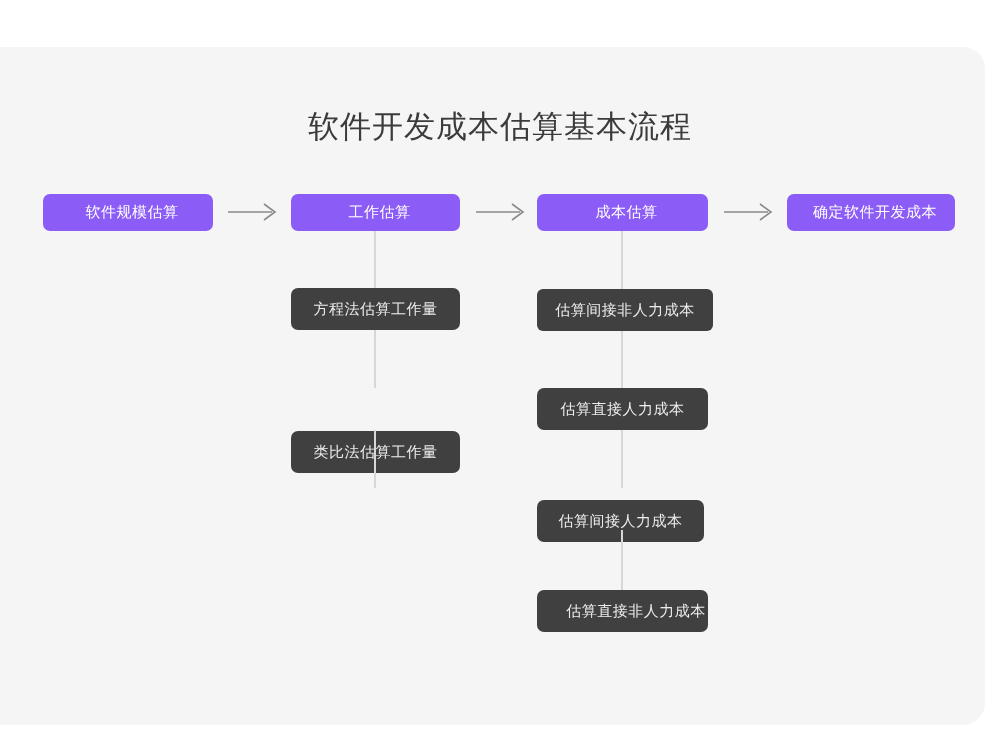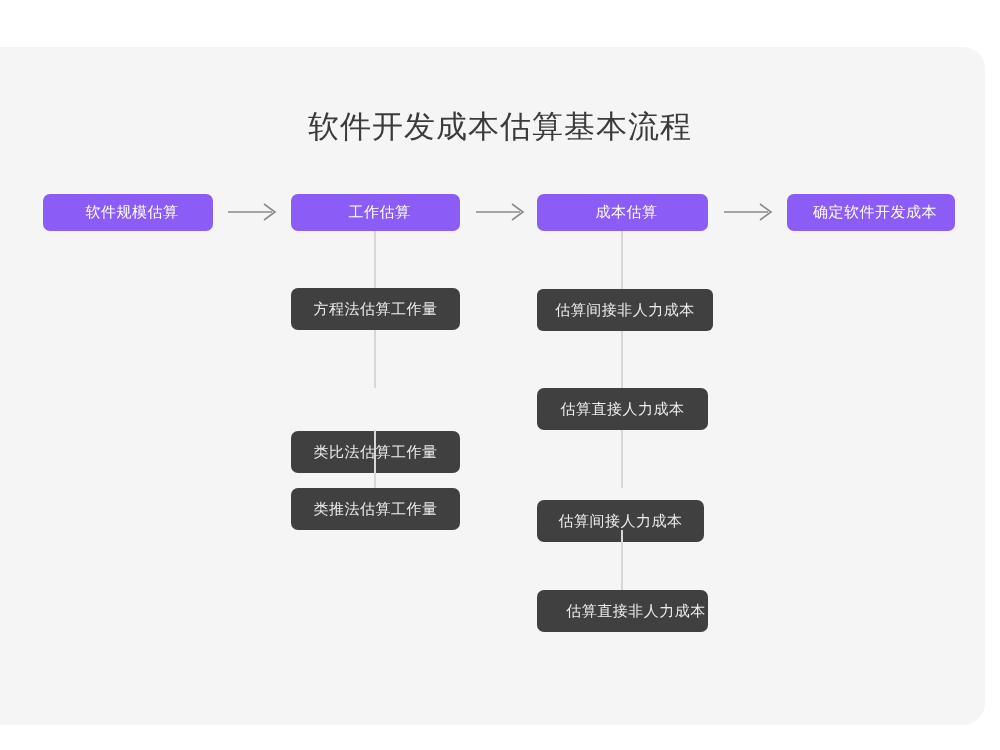--- a/index.html
+++ b/index.html
@@ -132,21 +132,20 @@
   <div class="vline" style="left:374px; top:219px; height:57px;"></div>
 
   <div class="node secondary" style="left:291px; top:276px; width:169px;">方程法估算工作量</div>
 
   <div class="vline" style="left:374px; top:318px; height:58px;"></div>
 
   <div class="node secondary" style="left:291px; top:376px; width:169px;margin-top:43px;">类比法估算工作量</div>
 
   <div class="vline" style="left:374px; top:418px; height:58px;"></div>
 
-  <div class="node secondary" style="left:291px; top:476px; width:169px;">类推法估算工作量</div>
 
   <div class="vline" style="left:621px; top:219px; height:58px;"></div>
 
   <div class="node secondary" style="left:537px; top:277px; width:176px;border-radius:6px;">估算间接非人力成本</div>
 
   <div class="vline" style="left:621px; top:319px; height:57px;"></div>
 
   <div class="node secondary" style="left:537px; top:376px; width:171px;">估算直接人力成本</div>
 
   <div class="vline" style="left:621px; top:418px; height:58px;"></div>

